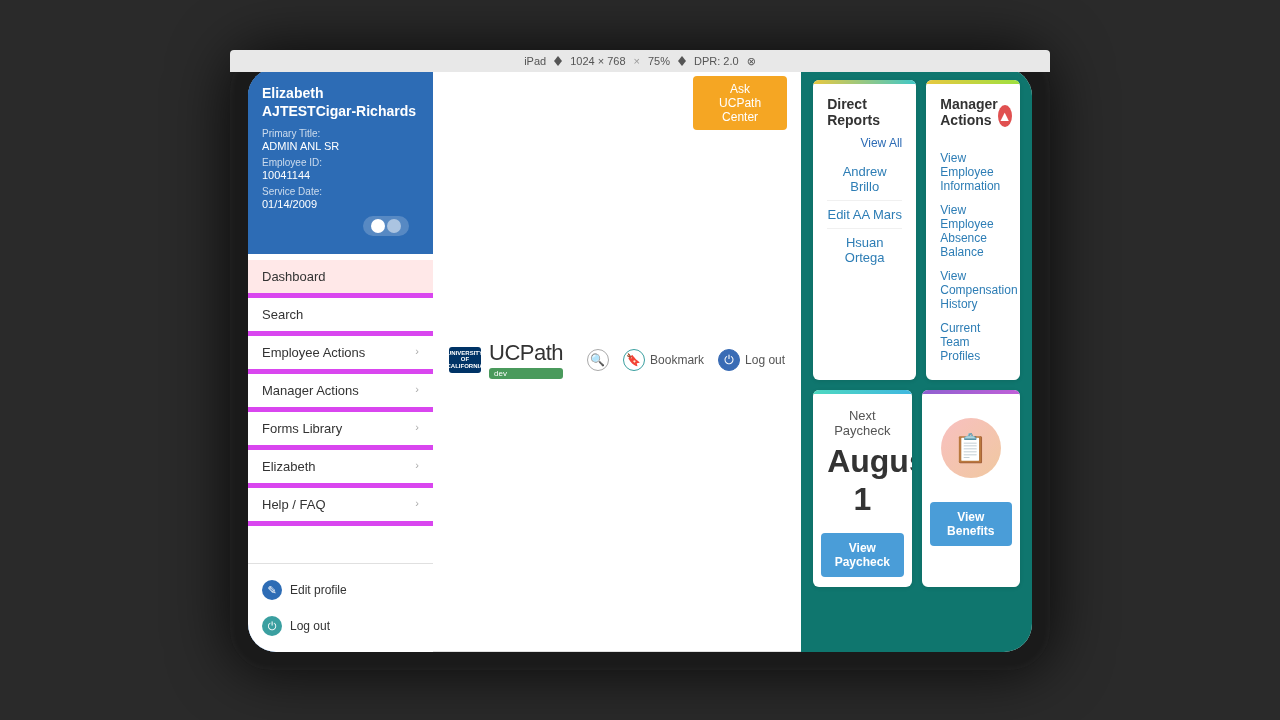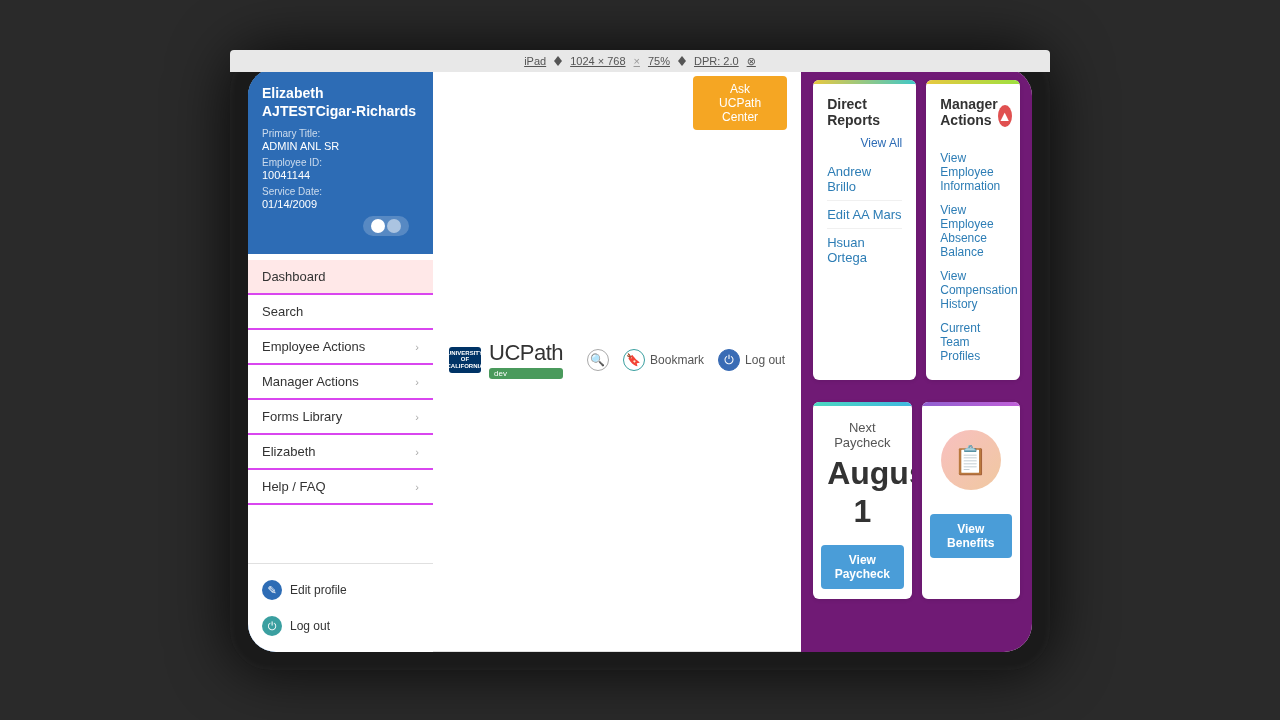--- a/index.html
+++ b/index.html
@@ -34,21 +34,21 @@
       display: flex;
       align-items: center;
       justify-content: center;
       gap: 8px;
       font-size: 11px;
       color: #333;
       border-radius: 4px 4px 0 0;
       z-index: 100;
     }
 
-    .status-bar span { color: #555; text-decoration: underline; }
+    .status-bar span { color: #555; }
     .status-bar .separator { color: #999; }
 
     
     .tablet-screen {
       width: 100%;
       height: 100%;
       background: #f0f0f0;
       border-radius: 28px;
       overflow: hidden;
       display: flex;
@@ -123,27 +123,27 @@
     }
 
     .nav-menu {
       flex: 1;
       background: white;
       padding: 6px 0;
     }
 
     .nav-item {
       display: flex;
-      align-items: center;
+      align-items: flex-start;
       justify-content: space-between;
       padding: 9px 14px;
       font-size: 13px;
       color: #333;
       cursor: pointer;
-      border-bottom: 2px solid #d946ef;
+      border-bottom: 5px solid #d946ef;
     }
 
     .nav-item.active {
       background: #ffe8e8;
       color: #333;
     }
 
     .nav-item .chevron {
       color: #aaa;
       font-size: 11px;
@@ -283,24 +283,24 @@
       font-size: 12px;
       font-weight: 400;
       cursor: pointer;
     }
 
     
     .dashboard-content {
       flex: 1;
       overflow-y: auto;
       padding: 12px;
-      background: #701a75;
+      background: #0f766e;
       display: flex;
       flex-direction: column;
-      gap: 22px;
+      gap: 10px;
     }
 
     
     .cards-row {
       display: flex;
       gap: 10px;
     }
 
     .card {
       background: white;
@@ -346,20 +346,21 @@
     }
 
     .employee-link {
       display: block;
       font-size: 13px;
       color: #2d7db5;
       padding: 6px 0;
       border-bottom: 1px solid #f0f0f0;
       cursor: pointer;
       text-decoration: none;
+      text-align: center;
     }
 
     .employee-link:last-child { border-bottom: none; }
 
     
     .manager-actions-header {
       display: flex;
       align-items: center;
       justify-content: space-between;
       margin-bottom: 10px;

